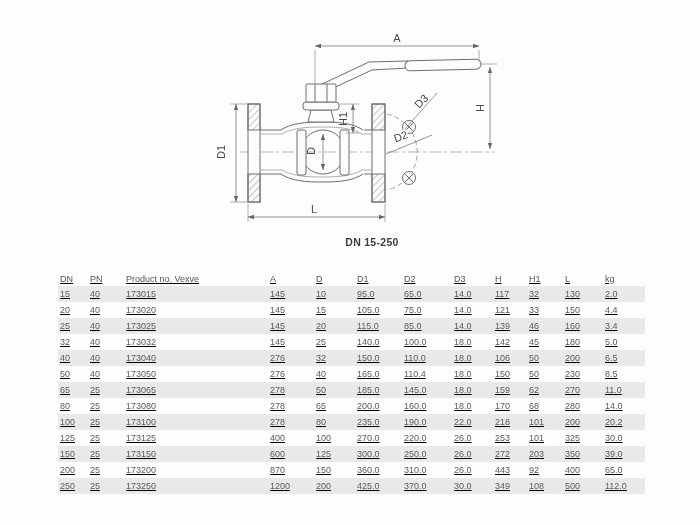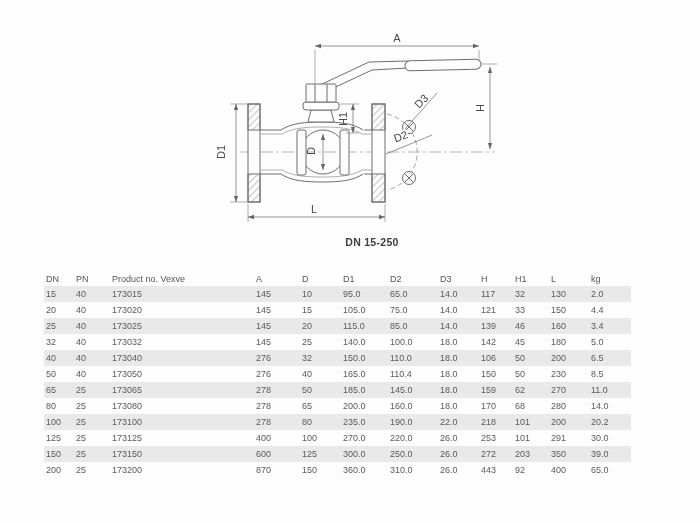--- a/index.html
+++ b/index.html
@@ -19,21 +19,21 @@
   .inner{stroke:#9a9a9a;stroke-width:0.8;fill:none;}
   .dim{stroke:#787878;stroke-width:0.8;fill:none;}
   .ext{stroke:#8a8a8a;stroke-width:0.7;fill:none;}
   .cl{stroke:#9a9a9a;stroke-width:0.7;fill:none;stroke-dasharray:12 3 3 3;}
   .bolt-arc{stroke:#8a8a8a;stroke-width:0.8;fill:none;stroke-dasharray:5 3;}
   .dimlabel{font-family:"Liberation Sans",sans-serif;font-size:11px;fill:#4a4a4a;}
   .halo{paint-order:stroke;stroke:#fdfdfd;stroke-width:3px;}
   .caption{font-family:"Liberation Sans",sans-serif;font-size:10.5px;font-weight:bold;fill:#3d3d3d;letter-spacing:0.3px;}
 
   
-  #spec-table-wrap{position:absolute;left:44px;top:271px;width:587px;}
+  #spec-table-wrap{position:absolute;left:58px;top:271px;width:587px;text-decoration:underline;}
   table{border-collapse:collapse;table-layout:fixed;width:587px;
         font-size:9px;color:#5a5a5a;}
   th{font-weight:normal;text-align:left;height:15px;padding:0 0 0 2px;
      color:#555;vertical-align:middle;white-space:nowrap;overflow:hidden;}
   td{height:16px;padding:0 0 0 2px;text-align:left;vertical-align:middle;
      white-space:nowrap;overflow:hidden;}
   tr.stripe td{background:#e9e9e9;}
 </style>
 </head>
 <body>
@@ -306,21 +306,21 @@
             <td>125</td>
             <td>25</td>
             <td>173125</td>
             <td>400</td>
             <td>100</td>
             <td>270.0</td>
             <td>220.0</td>
             <td>26.0</td>
             <td>253</td>
             <td>101</td>
-            <td>291</td>
+            <td>325</td>
             <td>30.0</td>
           </tr>
           <tr class="stripe">
             <td>150</td>
             <td>25</td>
             <td>173150</td>
             <td>600</td>
             <td>125</td>
             <td>300.0</td>
             <td>250.0</td>
@@ -337,17 +337,31 @@
             <td>870</td>
             <td>150</td>
             <td>360.0</td>
             <td>310.0</td>
             <td>26.0</td>
             <td>443</td>
             <td>92</td>
             <td>400</td>
             <td>65.0</td>
           </tr>
+          <tr class="stripe">
+            <td>250</td>
+            <td>25</td>
+            <td>173250</td>
+            <td>1200</td>
+            <td>200</td>
+            <td>425.0</td>
+            <td>370.0</td>
+            <td>30.0</td>
+            <td>349</td>
+            <td>108</td>
+            <td>500</td>
+            <td>112.0</td>
+          </tr>
         </tbody>
     </table>
   </div>
 
 </div>
 
 </body></html>

